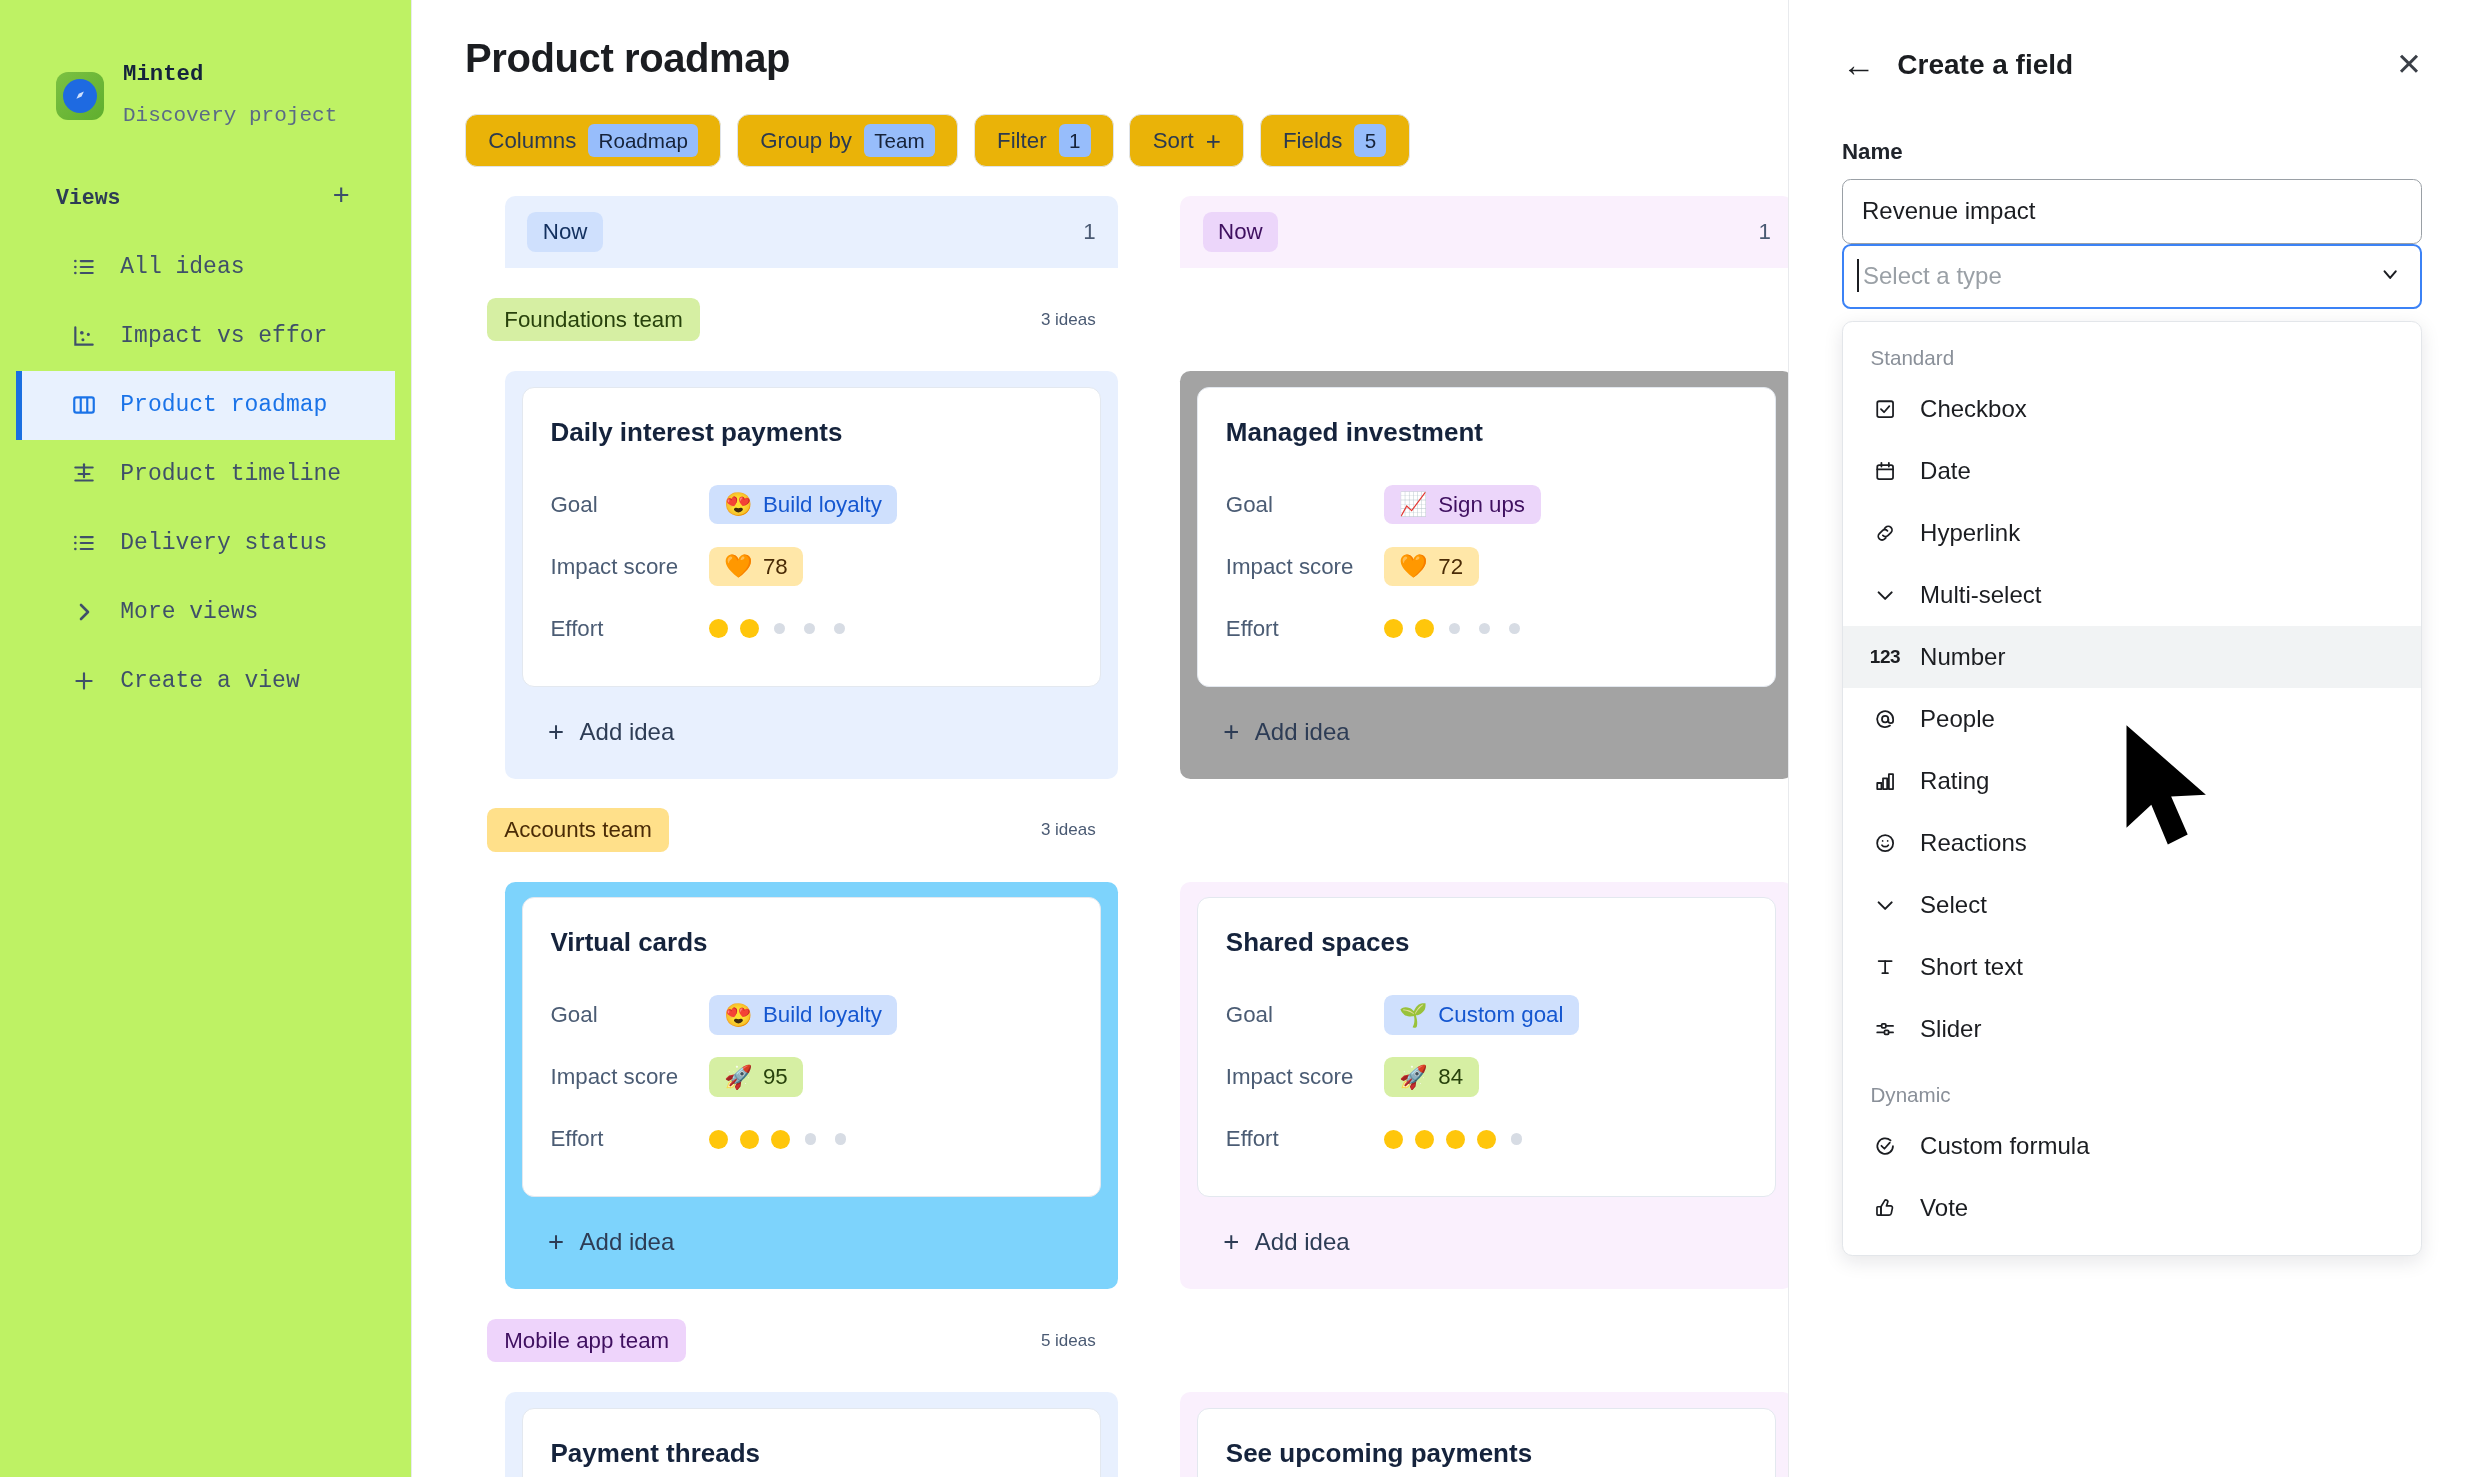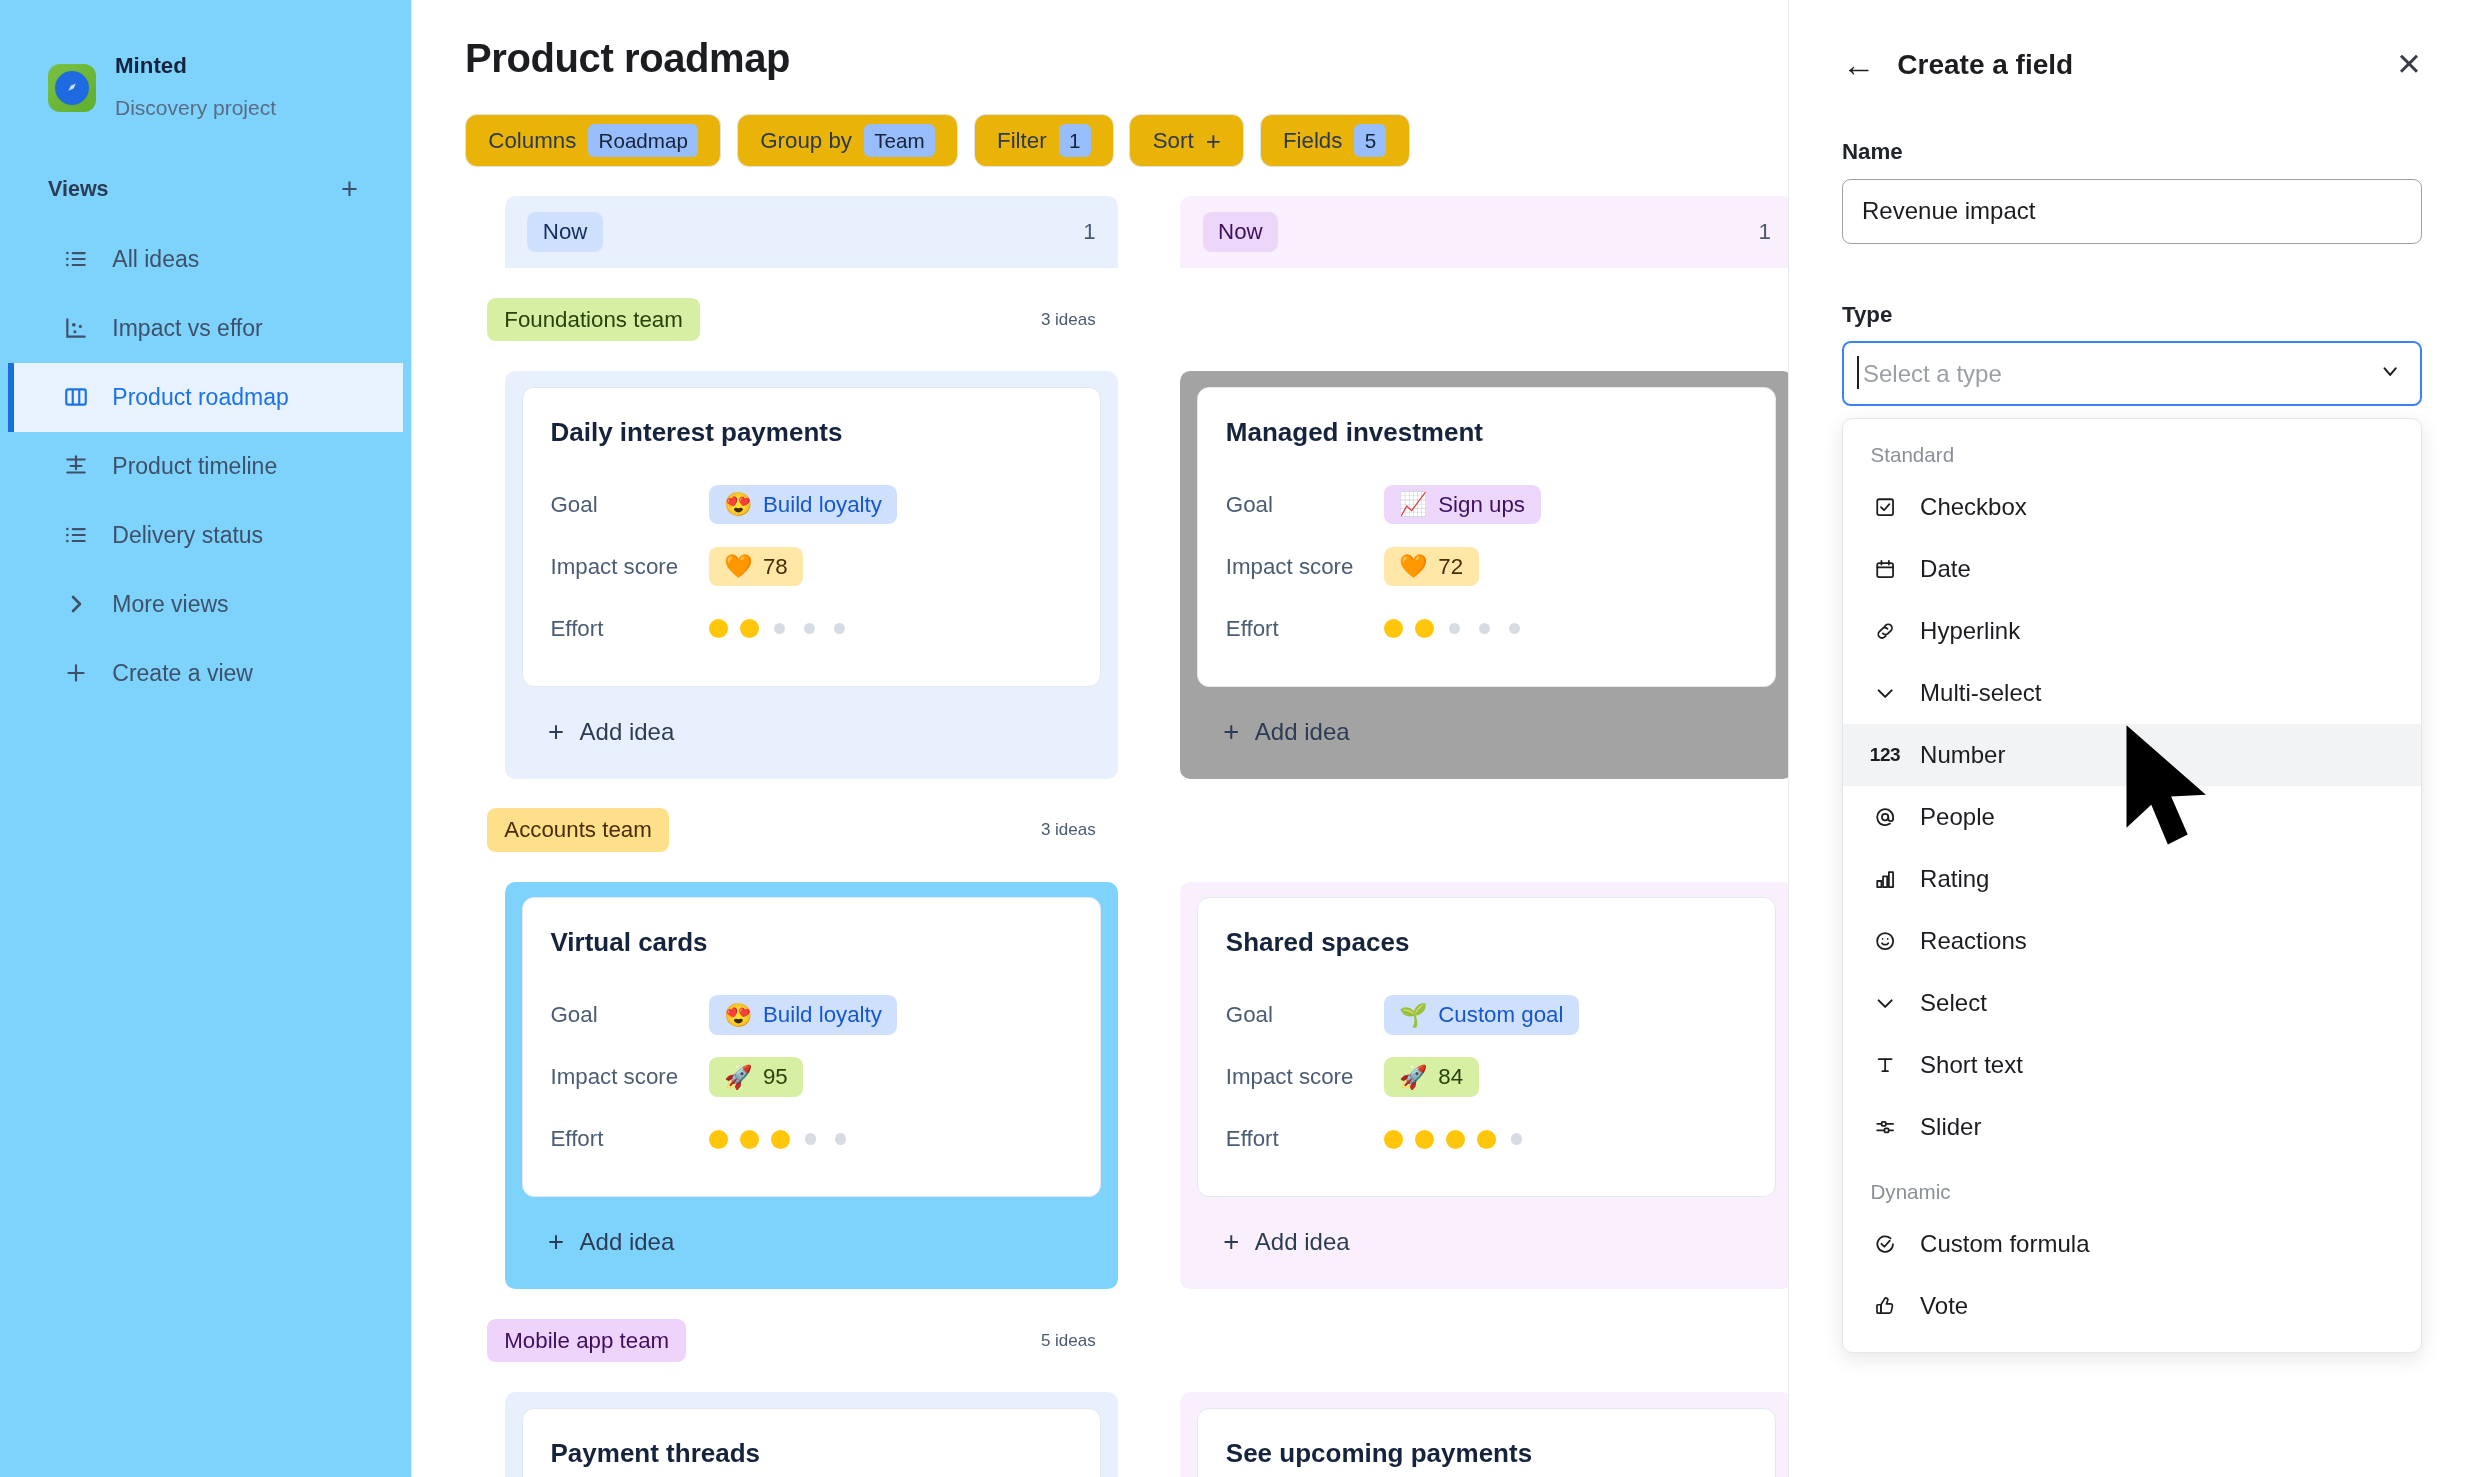--- a/index.html
+++ b/index.html
@@ -8,24 +8,25 @@
     font-family: "Liberation Sans", sans-serif;
     background: #ffffff;
     overflow: hidden;
     -webkit-font-smoothing: antialiased;
   }
   .app { display: flex; width: 2475px; height: 1478px; position: relative; }
 
   
   .sidebar {
     width: 412px; min-width: 412px; height: 100%;
-    background: #7dd3fc;
+    background: #bef264;
     border-right: 1.7px solid #e8eaed;
-    padding: 8px;
+    padding: 16px;
     position: relative;
+    font-family: Liberation Mono, monospace;
   }
   .brand { display: flex; align-items: center; gap: 19px; padding: 45px 0 0 40px; }
   .brand-logo {
     width: 48px; height: 48px; border-radius: 12px;
     background: linear-gradient(135deg,#7bc142 0%,#5fae2e 100%);
     display: flex; align-items: center; justify-content: center;
     flex-shrink: 0;
   }
   .brand-logo .disc {
     width: 34px; height: 34px; border-radius: 50%;
@@ -509,21 +510,20 @@
   <aside class="panel">
     <div class="panel-head">
       <span class="back">←</span>
       <span class="ptitle">Create a field</span>
       <span class="close">✕</span>
     </div>
 
     <div class="flabel2">Name</div>
     <input class="tinput" value="Revenue impact" style="">
 
-    <div class="flabel2">Type</div>
     <div class="tselect">
       <span class="ph">Select a type</span>
       <span class="caret">
         <svg width="22.3" height="22.3" viewBox="0 0 24 24" fill="none" stroke="#1b1d21" stroke-width="2.2" stroke-linecap="round" stroke-linejoin="round">
           <polyline points="6 9 12 16 18 9"></polyline>
         </svg>
       </span>
     </div>
 
     <div class="dropdown">

